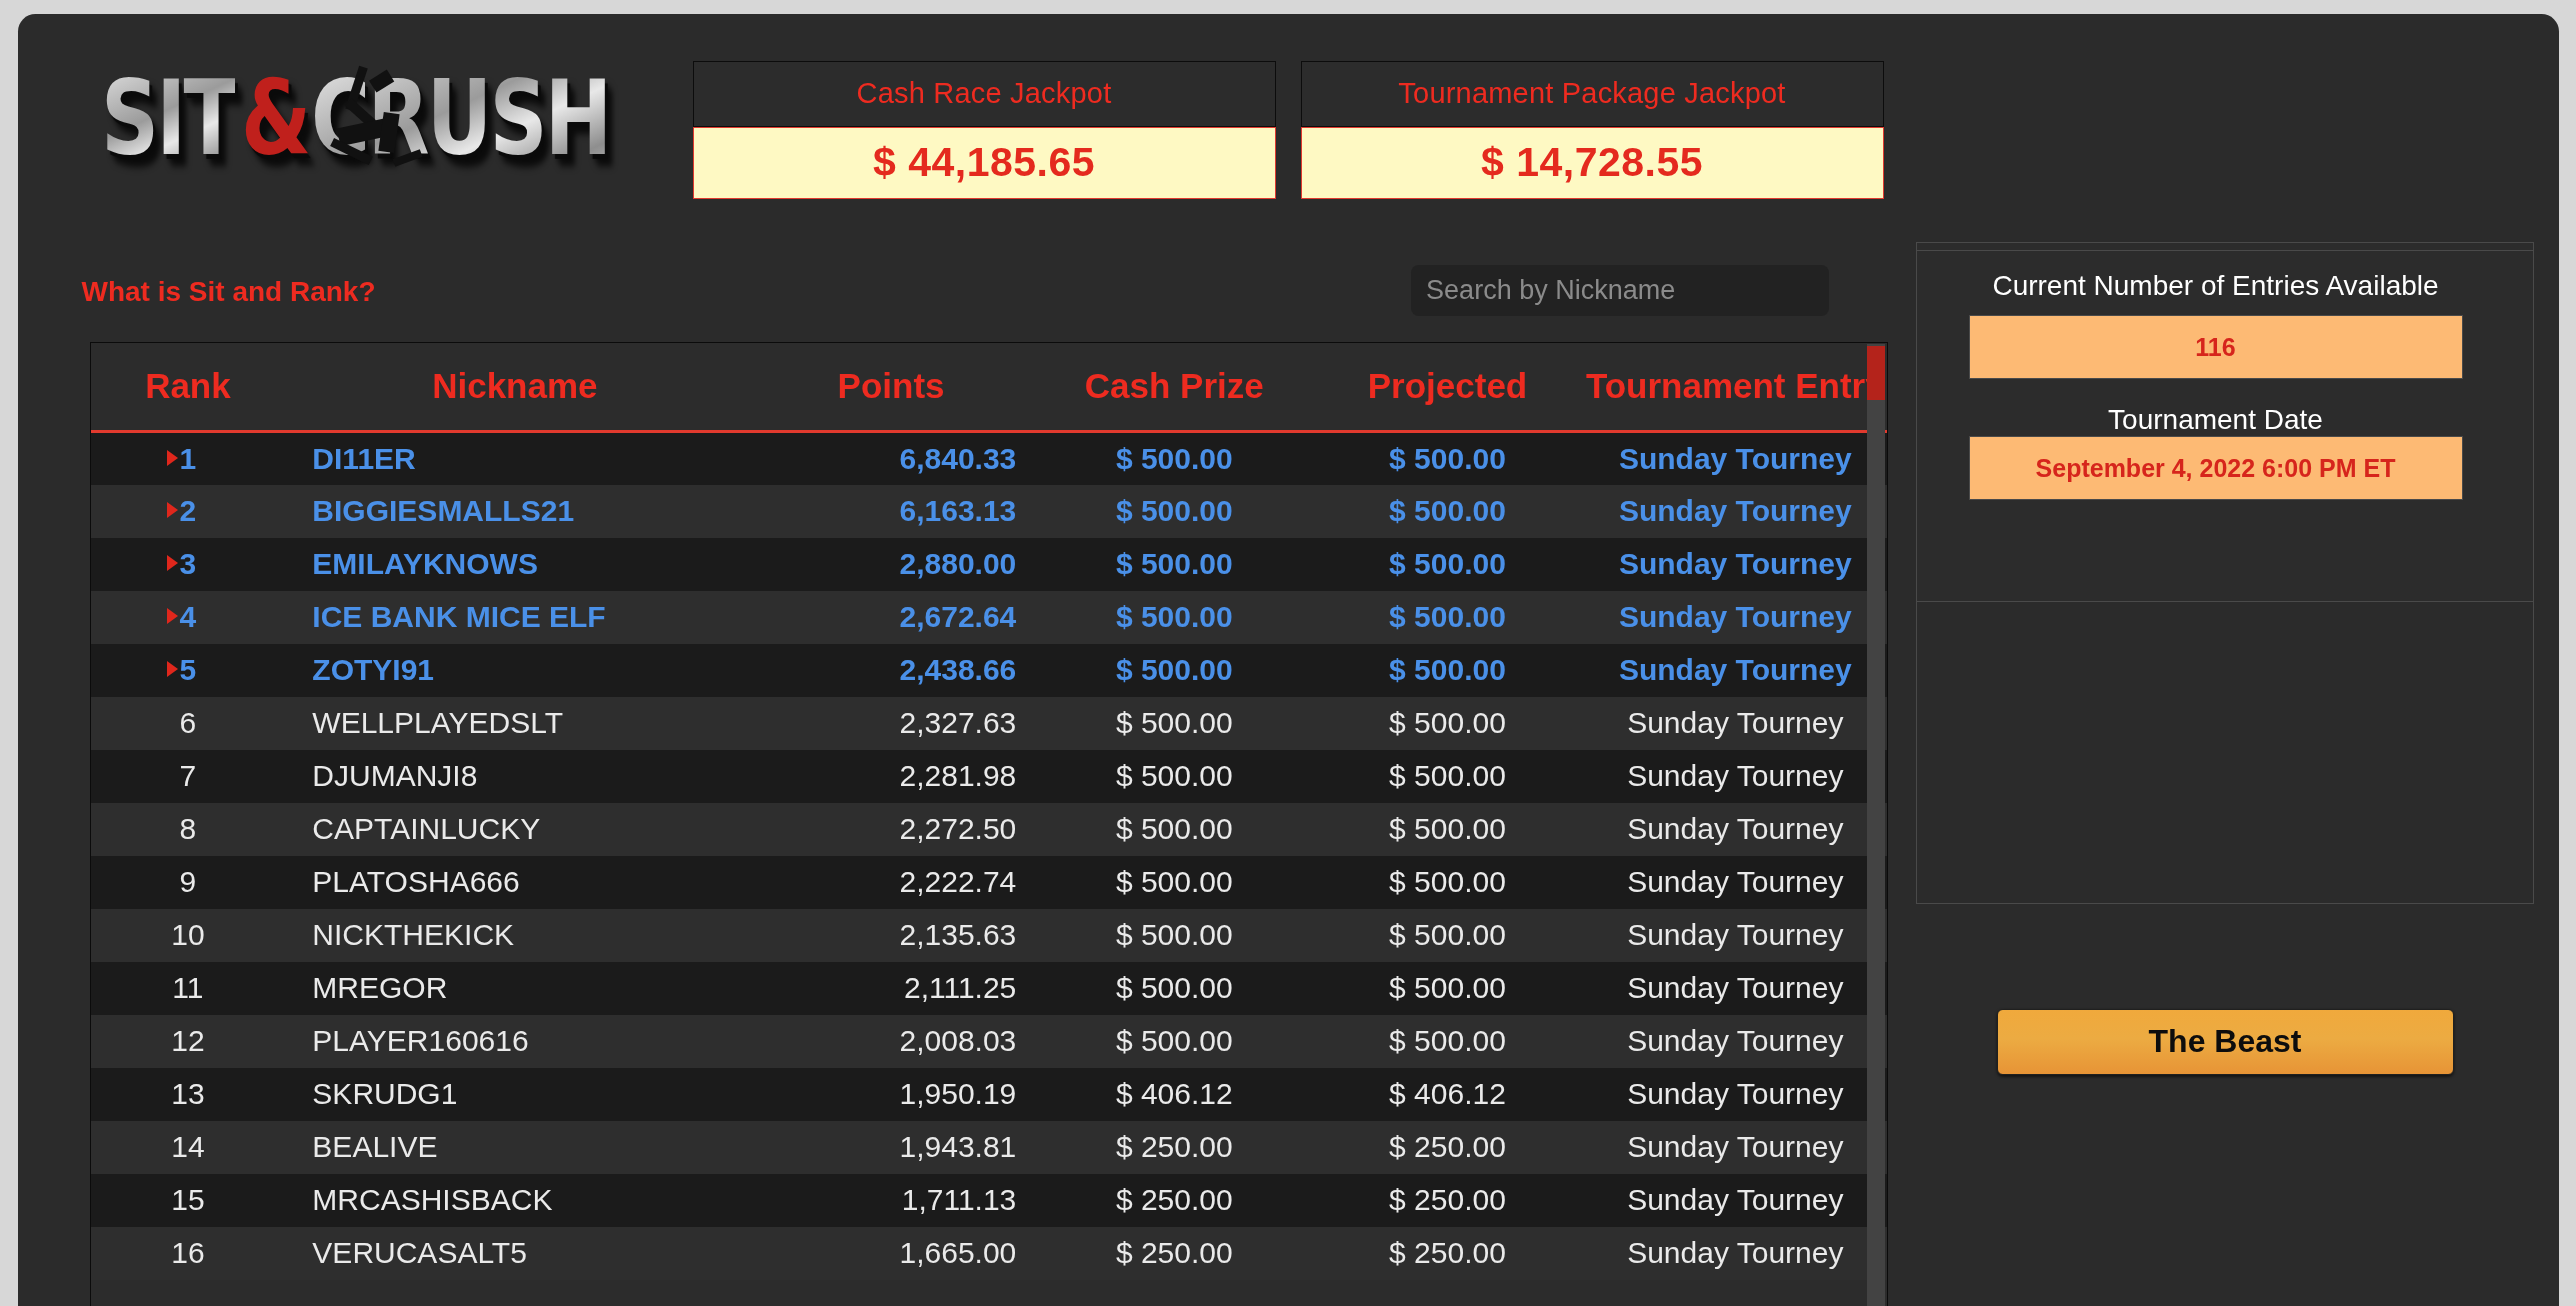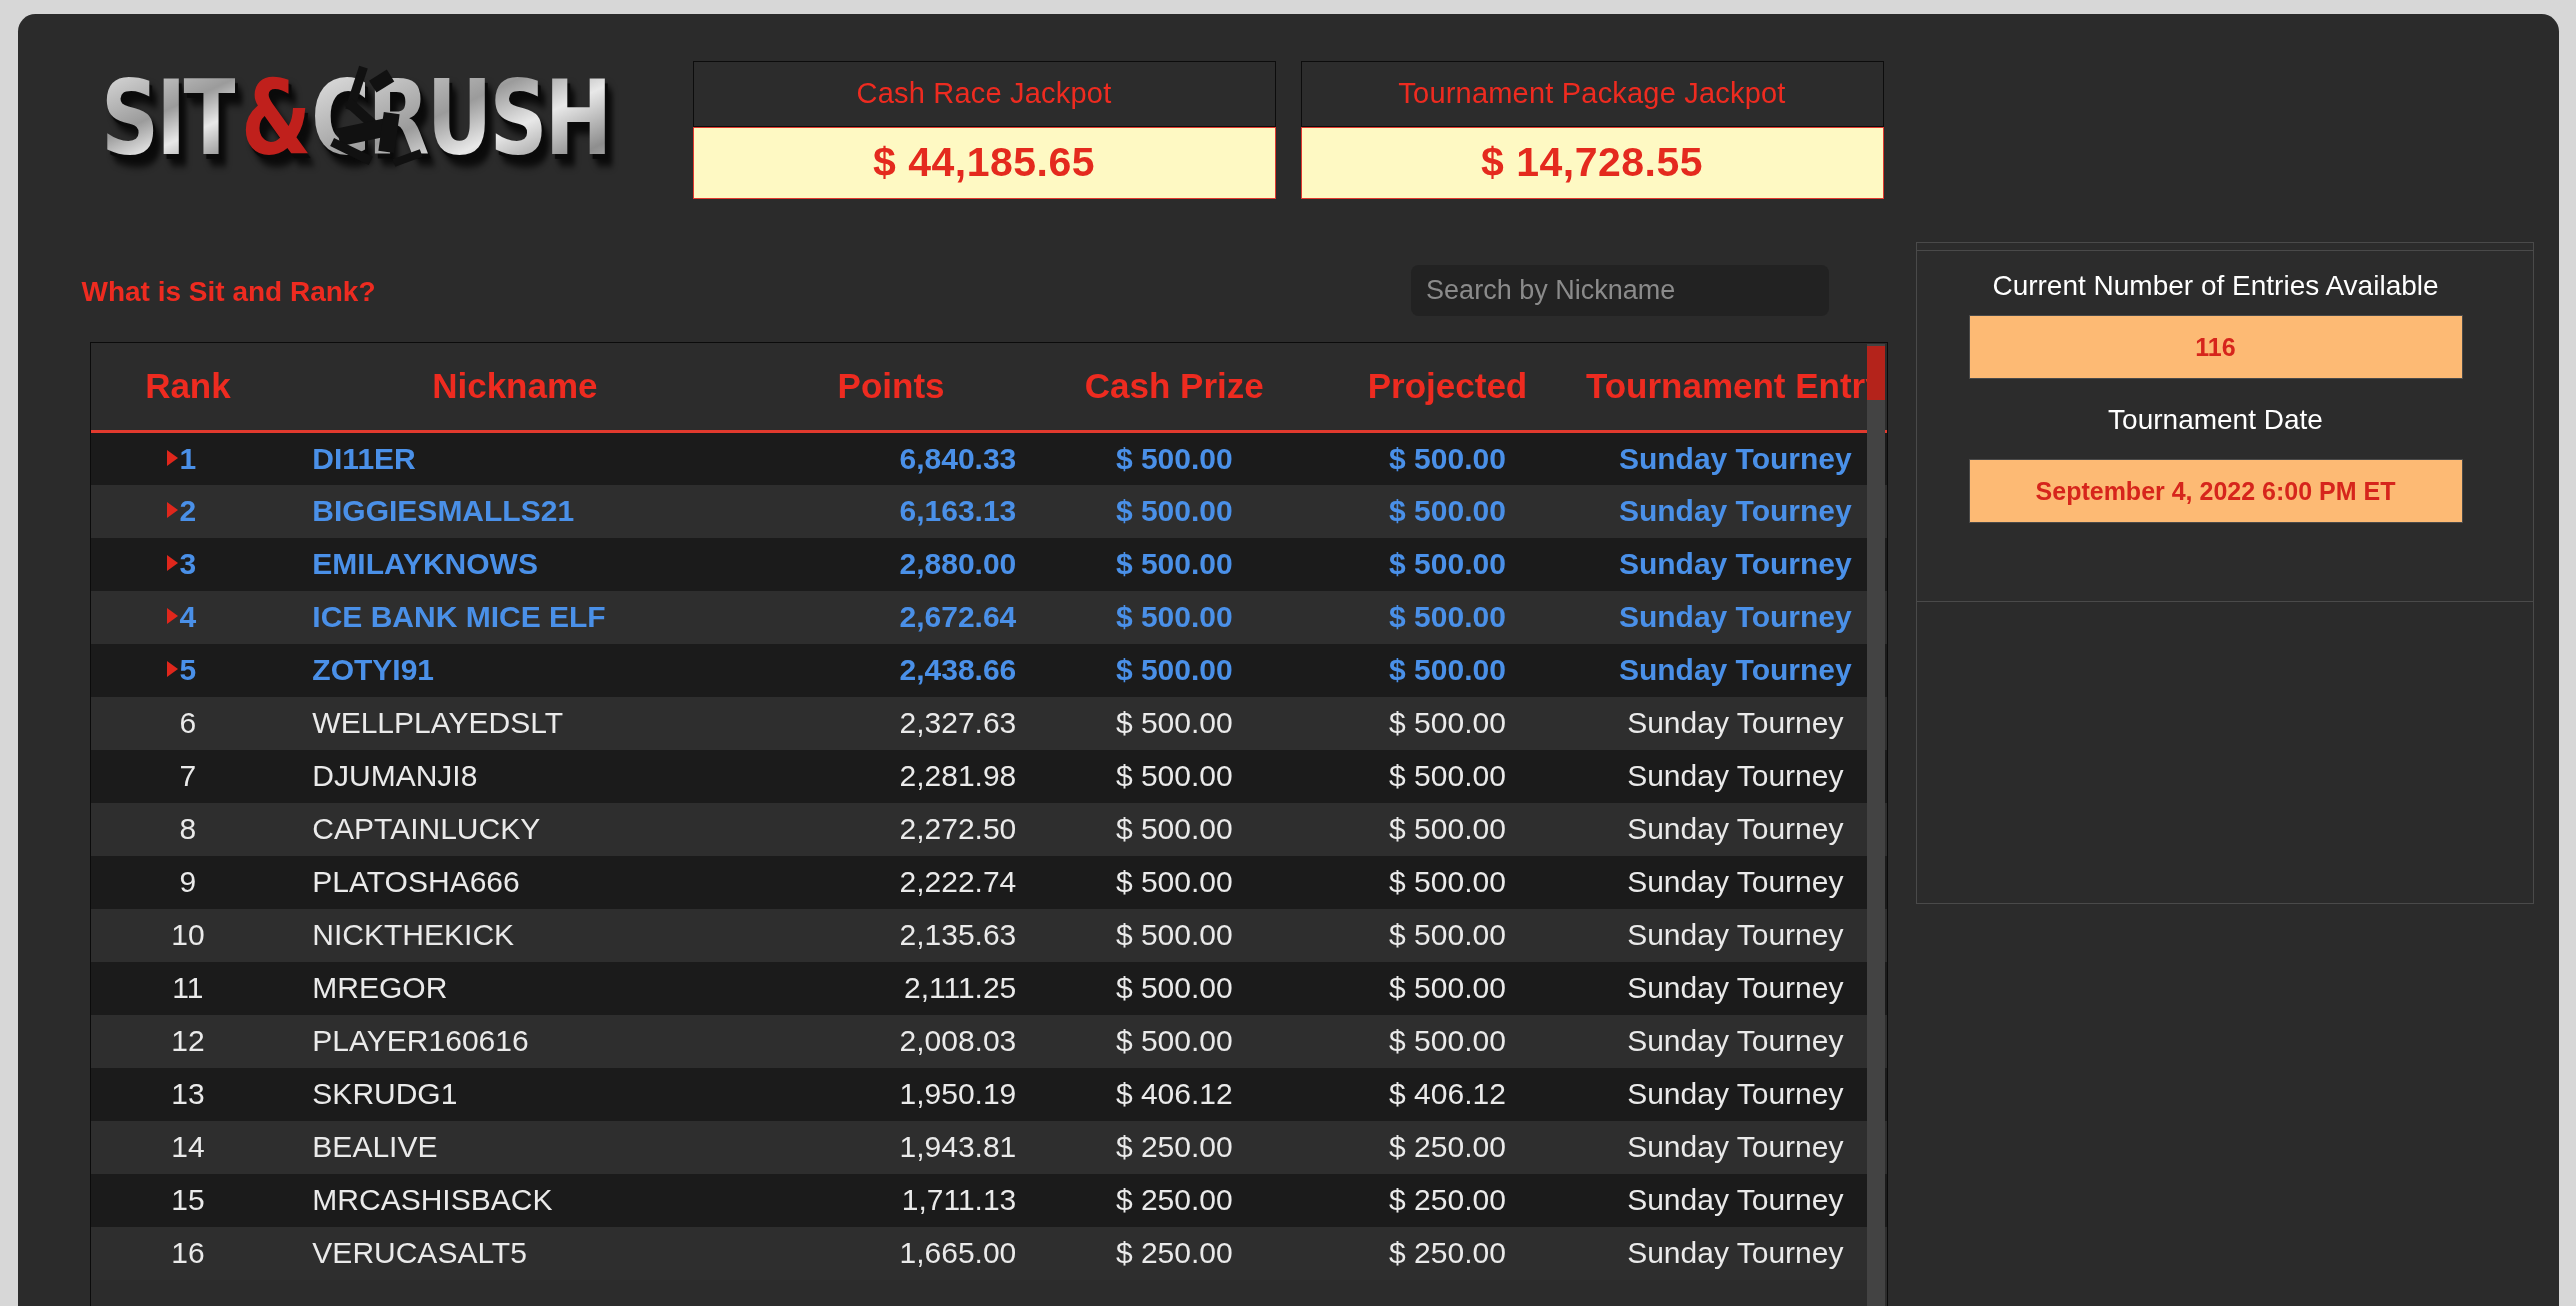--- a/index.html
+++ b/index.html
@@ -197,21 +197,21 @@
   }
   .side-box {
     margin: 13.6px auto 0 auto;
     width: 494px; height: 64px;
     background: #fdba74;
     border: 1.9px solid #4a4a4a;
     display: flex; align-items: center; justify-content: center; text-align: right;
   }
   .side-box-val { color: #d6251c; font-size: 25px; font-weight: bold; }
   #entries-val { font-size: 25px; }
-  #tdate-box { margin-top: 23px; }
+  #tdate-box { margin-top: 0; }
   .side-h.second { margin-top: 25px; }
 
   #side-note {
     position: absolute;
     left: 1898px; top: 608px;
     width: 618px;
     padding: 0 37px;
     color: #f0f0f0;
     font-size: 26px;
     line-height: 40px;
@@ -434,15 +434,16 @@
     <div class="side-box">
       <span class="side-box-val" id="entries-val">116</span>
     </div>
     <div class="side-h second">Tournament Date</div>
     <div class="side-box" id="tdate-box">
       <span class="side-box-val">September 4, 2022 6:00 PM ET</span>
     </div>
   </div>
   <div id="side-frame"></div>
 
+  <button id="beast-btn">The Beast</button>
 
 </div>
 
 
 </body></html>

